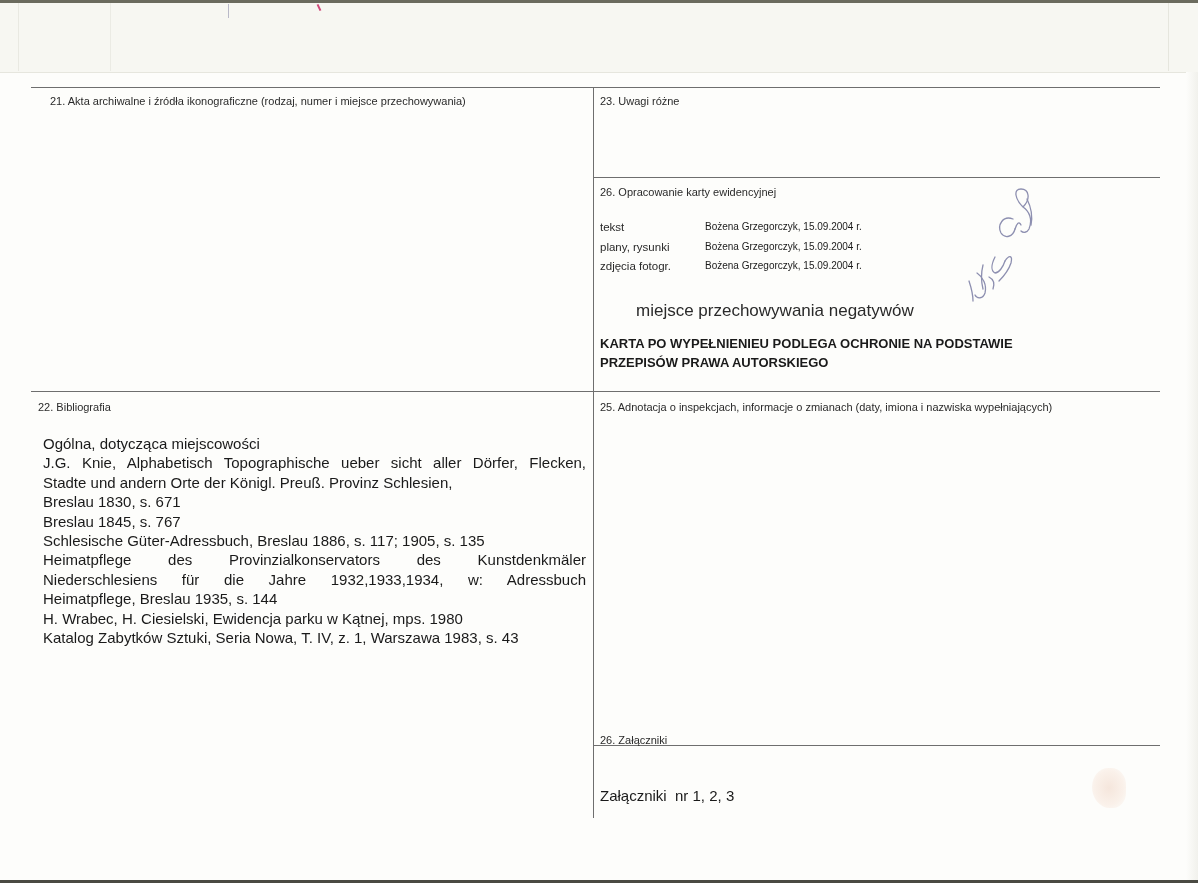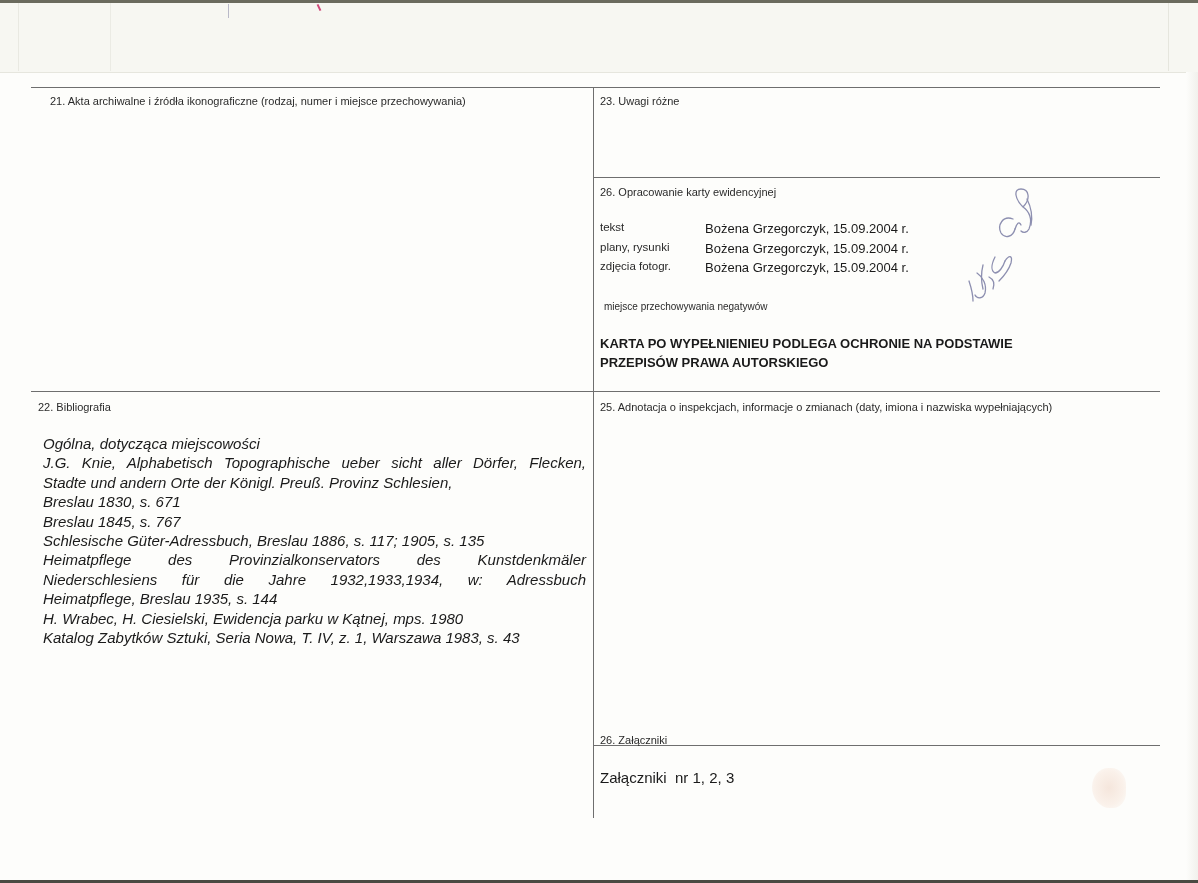--- a/index.html
+++ b/index.html
@@ -87,21 +87,20 @@
       line-height: 19.5px;
     }
     .bib-list {
       position: absolute;
       left: 43px;
       top: 434px;
       width: 543px;
       font-size: 15px;
       line-height: 19.4px;
       color: #1a1a1a;
-      font-style: italic;
     }
     .bib-list .line {
       display: block;
       white-space: nowrap;
     }
     .bib-list .justify {
       display: block;
       text-align: justify;
       text-align-last: justify;
       white-space: normal;
@@ -115,21 +114,21 @@
       display: flex;
       align-items: flex-start;
       height: 19.5px;
     }
     .author-row .role {
       width: 105px;
       font-size: 11.5px;
       color: #2a2a2a;
     }
     .author-row .value {
-      font-size: 13px;
+      font-size: 10px;
       color: #1a1a1a;
       white-space: nowrap;
     }
     .notice {
       position: absolute;
       left: 600px;
       top: 334px;
       font-size: 13px;
       font-weight: bold;
       line-height: 19px;
@@ -189,21 +188,21 @@
     <div class="author-row">
       <span class="role">plany, rysunki</span>
       <span class="value">Bożena Grzegorczyk, 15.09.2004 r.</span>
     </div>
     <div class="author-row">
       <span class="role">zdjęcia fotogr.</span>
       <span class="value">Bożena Grzegorczyk, 15.09.2004 r.</span>
     </div>
   </div>
 
-  <div class="label" style="left:568px; top:301px; font-size:10px;padding-left:36px;">miejsce przechowywania negatywów</div>
+  <div class="label" style="left:600px; top:301px; font-size:17px;padding-left:36px;">miejsce przechowywania negatywów</div>
 
   <div class="notice">
     <div>KARTA PO WYPEŁNIENIEU PODLEGA OCHRONIE NA PODSTAWIE</div>
     <div>PRZEPISÓW PRAWA AUTORSKIEGO</div>
   </div>
 
   <svg class="signature" viewBox="0 0 110 125" xmlns="http://www.w3.org/2000/svg">
     <g fill="none" stroke="#8d8fb0" stroke-width="1.3" stroke-linecap="round" stroke-linejoin="round">
 
       <path d="M58 22 C 50 14, 48 4, 56 4 C 64 4, 66 14, 58 22 C 64 26, 68 34, 64 44 C 62 48, 58 48, 56 46"></path>
@@ -233,16 +232,16 @@
     <span class="justify">Heimatpflege des Provinzialkonservators des Kunstdenkmäler</span>
     <span class="justify">Niederschlesiens für die Jahre 1932,1933,1934, w: Adressbuch</span>
     <span class="line">Heimatpflege, Breslau 1935, s. 144</span>
     <span class="line">H. Wrabec, H. Ciesielski, Ewidencja parku w Kątnej, mps. 1980</span>
     <span class="line">Katalog Zabytków Sztuki, Seria Nowa, T. IV, z. 1, Warszawa 1983, s. 43</span>
   </div>
 
   <div class="label" style="left:600px; top:401px;">25. Adnotacja o inspekcjach, informacje o zmianach (daty, imiona i nazwiska wypełniających)</div>
 
   <div class="label" style="left:600px; top:734px;">26. Załączniki</div>
-  <div class="body-text" style="left:600px; top:768px; white-space:pre;">Załączniki  nr 1, 2, 3</div>
+  <div class="body-text" style="left:600px; top:786px; white-space:pre;">Załączniki  nr 1, 2, 3</div>
 
   <div class="stain"></div>
 </div>
 
 </body></html>

